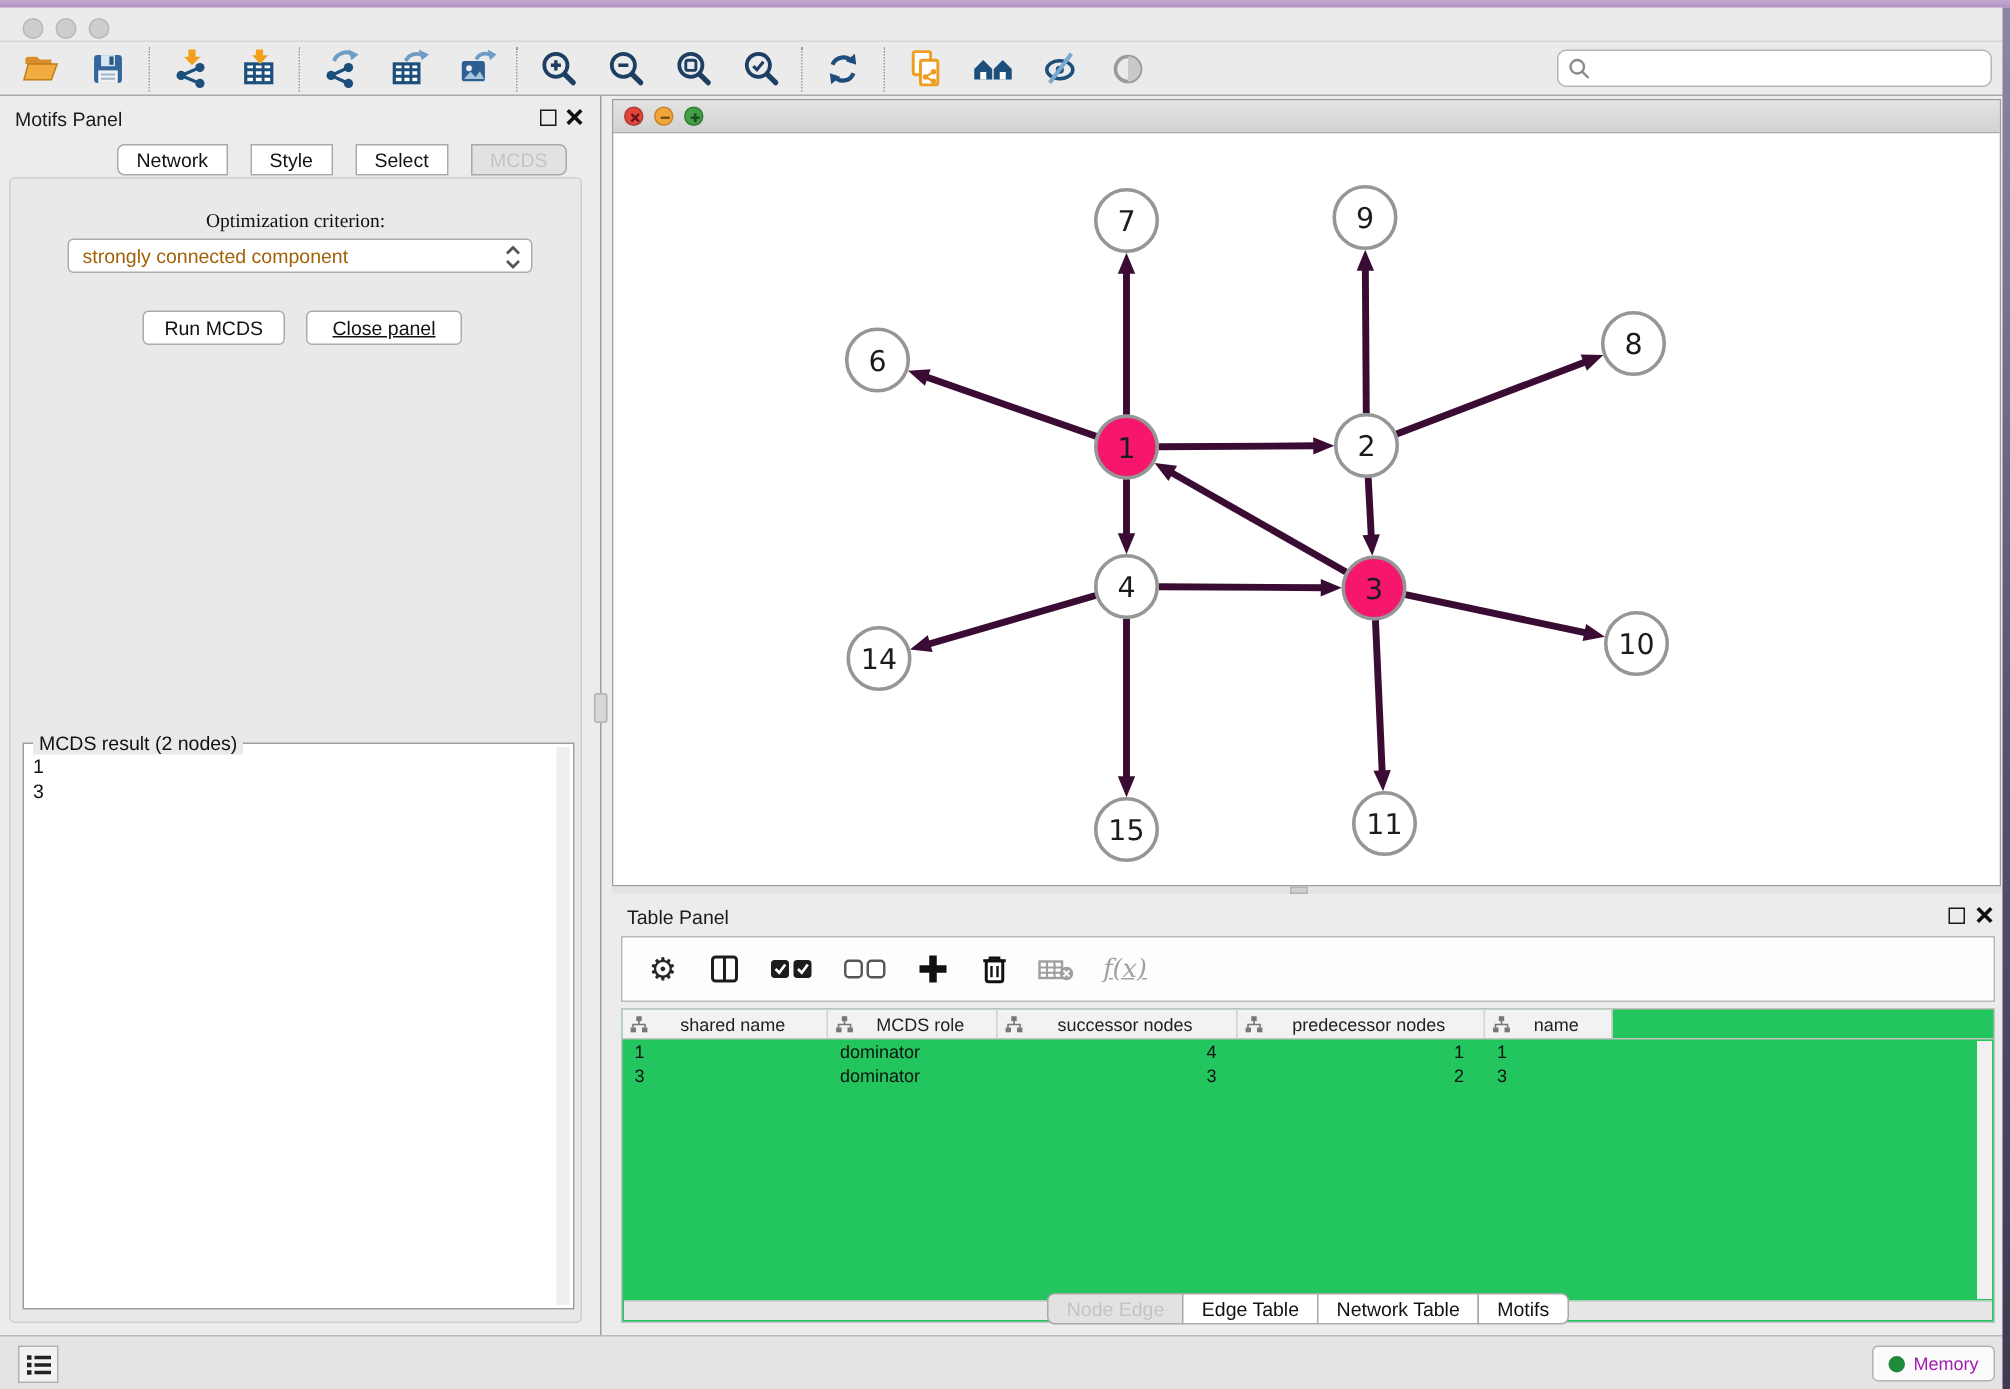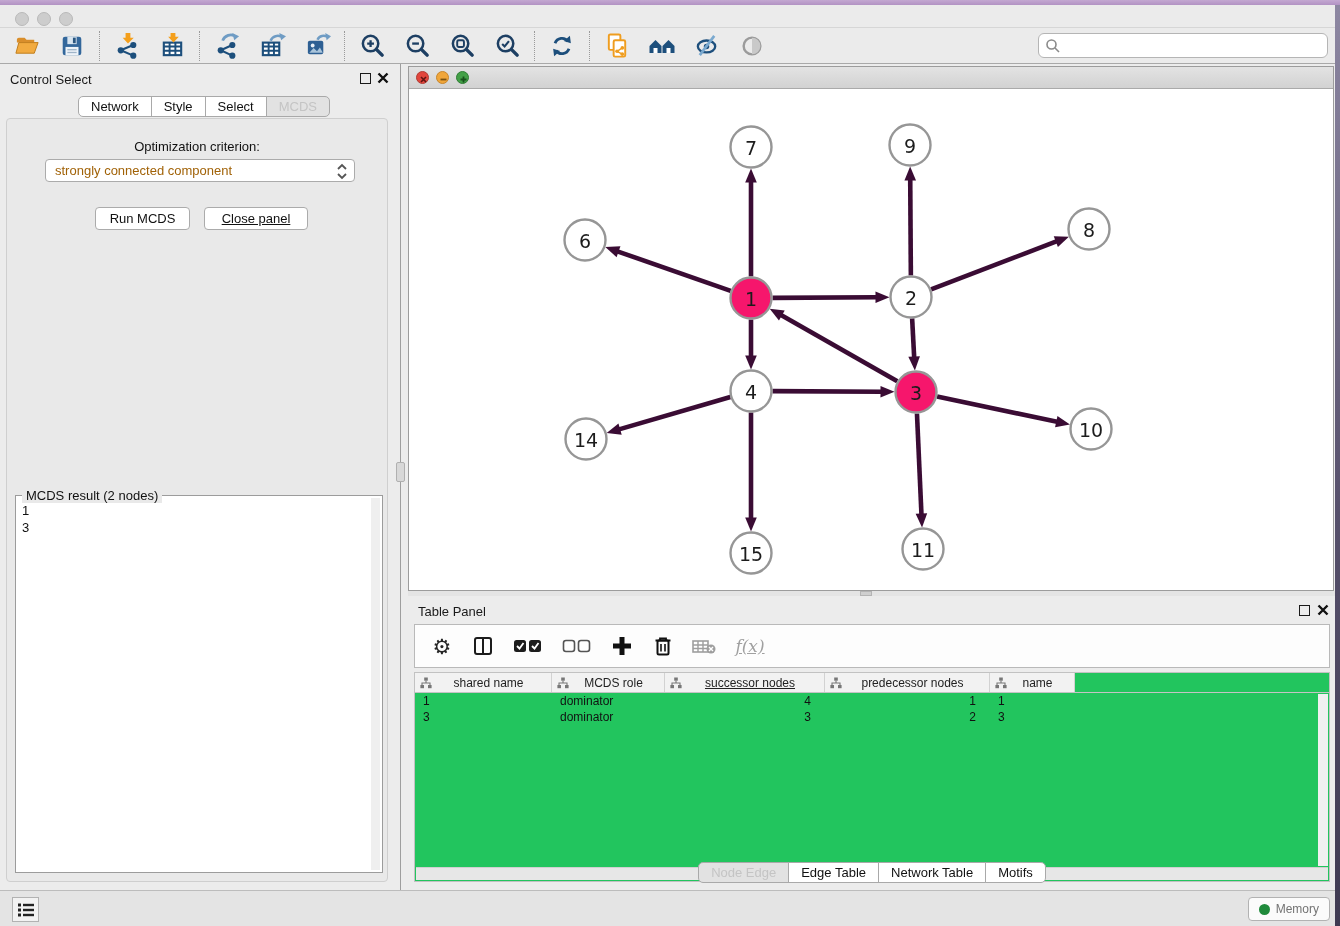--- a/index.html
+++ b/index.html
@@ -33,31 +33,31 @@
                display:flex; align-items:center; padding-left:6px; }
   .searchbox input { border:none; outline:none; flex:1; font-size:13px; background:transparent; }
 
   
   .control-panel { position:absolute; left:0; top:64px; width:392px; height:826px; background:#ececec; }
   .panel-titlerow { position:absolute; left:0; top:0; width:100%; height:30px; }
   .panel-title { position:absolute; left:10px; top:8px; font-size:13px; color:#1a1a1a; }
   .float-ic { position:absolute; top:9px; width:11px; height:11px; border:1.6px solid #1a1a1a; background:transparent; }
   .close-ic { position:absolute; top:8px; width:12px; height:12px; }
 
-  .seg-tabs { display:flex; }
+  .seg-tabs { display:flex;gap:16px; }
   .seg { height:21px; line-height:19px; padding:0 12px; background:#fff; border:1px solid #a9a9a9;
          font-size:13px; color:#111; margin-left:-1px; white-space:nowrap; }
   .seg.first { border-radius:5px 0 0 5px; margin-left:0; }
   .seg.last { border-radius:0 5px 5px 0; }
   .seg.active { background:#e2e2e2; color:#c4c4c4; }
   .cp-tabs { position:absolute; top:32px; left:78px; }
 
   .cp-content { position:absolute; left:6px; top:54px; width:382px; height:764px;
                 background:#e9e9e9; border:1px solid #cfcfcf; border-radius:4px; }
-  .crit-label { position:absolute; top:20px; left:0; width:100%; text-align:center; font-size:13px; color:#111; }
+  .crit-label { position:absolute; top:20px; left:0; width:100%; text-align:center; font-size:13px; color:#111;font-family:Liberation Serif, serif; }
   .dropdown { position:absolute; top:40px; left:38px; width:310px; height:23px; background:#fff;
               border:1px solid #ababab; border-radius:4px; font-size:13px; color:#a16207;
               display:flex; align-items:center; padding-left:9px; }
   .dd-chev { position:absolute; right:6px; top:3px; }
   .btn { position:absolute; height:23px; background:#fff; border:1px solid #ababab; border-radius:4px;
          font-size:13px; color:#111; text-align:center; line-height:21px;margin-top:16px; }
 
   .result-group { position:absolute; left:8px; top:376px; width:368px; height:378px;
                   border:1px solid #9c9c9c; background:#fff; }
   .result-legend { position:absolute; left:6px; top:-8px; background:#e9e9e9; padding:0 4px;
@@ -105,21 +105,21 @@
                 border-top:1px solid #d0d0d0; }
   .tp-tabs { position:absolute; left:0; right:0; top:266px; display:flex; justify-content:center; }
 
   
   .statusbar { position:absolute; left:0; top:890px; width:1340px; height:36px;
                background:#e4e4e4; border-top:1px solid #bcbcbc; }
   .list-btn { position:absolute; left:12px; top:6px; width:27px; height:25px; background:#f2f2f2;
               border:1px solid #b2b2b2; display:flex; align-items:center; justify-content:center; }
   .mem-btn { position:absolute; right:10px; top:6px; height:24px; background:#fbfbfb;
              border:1px solid #b2b2b2; border-radius:4px; display:flex; align-items:center;
-             gap:6px; padding:0 10px; font-size:12px; color:#737373; }
+             gap:6px; padding:0 10px; font-size:12px; color:#a21caf; }
   .mem-dot { width:11px; height:11px; border-radius:50%; background:#1f8a3b; }
 </style>
 </head>
 <body>
 
 <div class="app">
   <div class="desk-top"></div>
   <div class="desk-right"></div>
 
   <div class="titlebar">
@@ -276,21 +276,21 @@
       <svg width="16" height="16" viewBox="0 0 16 16">
         <circle cx="6.5" cy="6.5" r="4.5" fill="none" stroke="#8a8a8a" stroke-width="1.6"></circle>
         <line x1="10" y1="10" x2="14" y2="14" stroke="#8a8a8a" stroke-width="1.6"></line>
       </svg>
       <input placeholder="" style="">
     </div>
   </div>
 
   <div class="control-panel">
     <div class="panel-titlerow">
-      <div class="panel-title">Control Select</div>
+      <div class="panel-title">Motifs Panel</div>
       <div class="float-ic" style="left:360px"></div>
       <svg class="close-ic" style="left:377px" viewBox="0 0 12 12">
         <path d="M1.5 1.5l9 9M10.5 1.5l-9 9" stroke="#111" stroke-width="2.4"></path>
       </svg>
     </div>
     <div class="seg-tabs cp-tabs">
       <div class="seg first">Network</div>
       <div class="seg">Style</div>
       <div class="seg">Select</div>
       <div class="seg last active">MCDS</div>
@@ -467,21 +467,21 @@
           </div>
           <div class="th" style="width: 113px;">
             <svg class="th-ic" width="12" height="12" viewBox="0 0 12 12">
               <rect x="4.2" y="0.5" width="3.6" height="3.2" fill="#777"></rect>
               <path d="M6 3.7v2.3M2 8V6h8v2" fill="none" stroke="#777" stroke-width="1.1"></path>
               <rect x="0.4" y="8" width="3.6" height="3.2" fill="#777"></rect>
               <rect x="8" y="8" width="3.6" height="3.2" fill="#777"></rect>
             </svg>
             <span class="th-label">MCDS role</span>
           </div>
-          <div class="th" style="width: 160px; text-decoration: underline;">
+          <div class="th" style="width: 160px;">
             <svg class="th-ic" width="12" height="12" viewBox="0 0 12 12">
               <rect x="4.2" y="0.5" width="3.6" height="3.2" fill="#777"></rect>
               <path d="M6 3.7v2.3M2 8V6h8v2" fill="none" stroke="#777" stroke-width="1.1"></path>
               <rect x="0.4" y="8" width="3.6" height="3.2" fill="#777"></rect>
               <rect x="8" y="8" width="3.6" height="3.2" fill="#777"></rect>
             </svg>
             <span class="th-label">successor nodes</span>
           </div>
           <div class="th" style="width: 165px;">
             <svg class="th-ic" width="12" height="12" viewBox="0 0 12 12">

